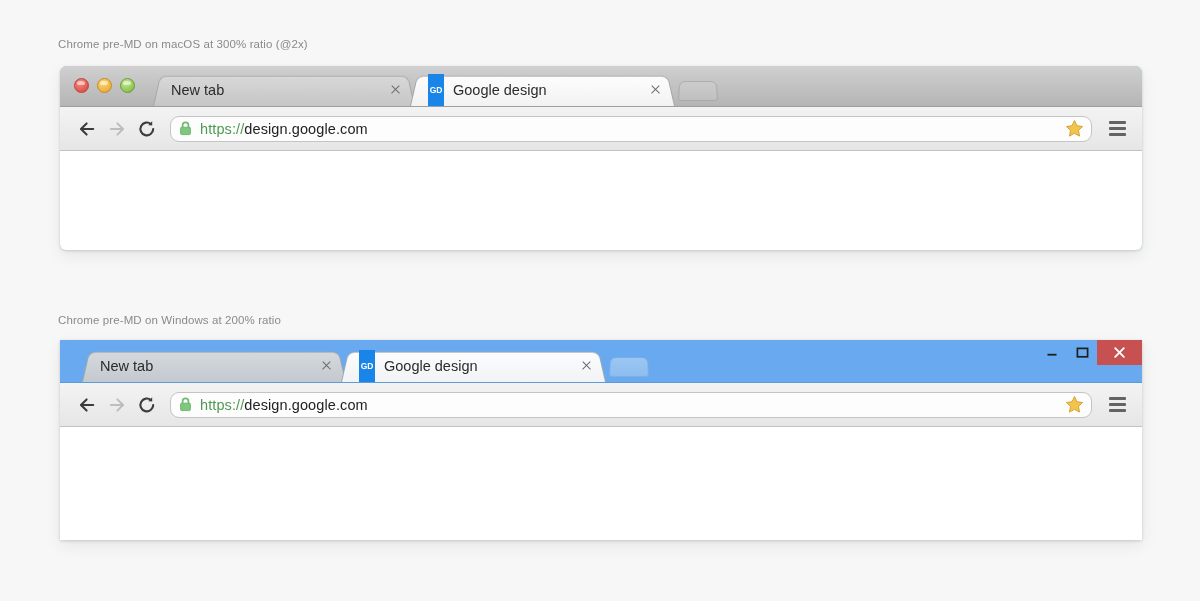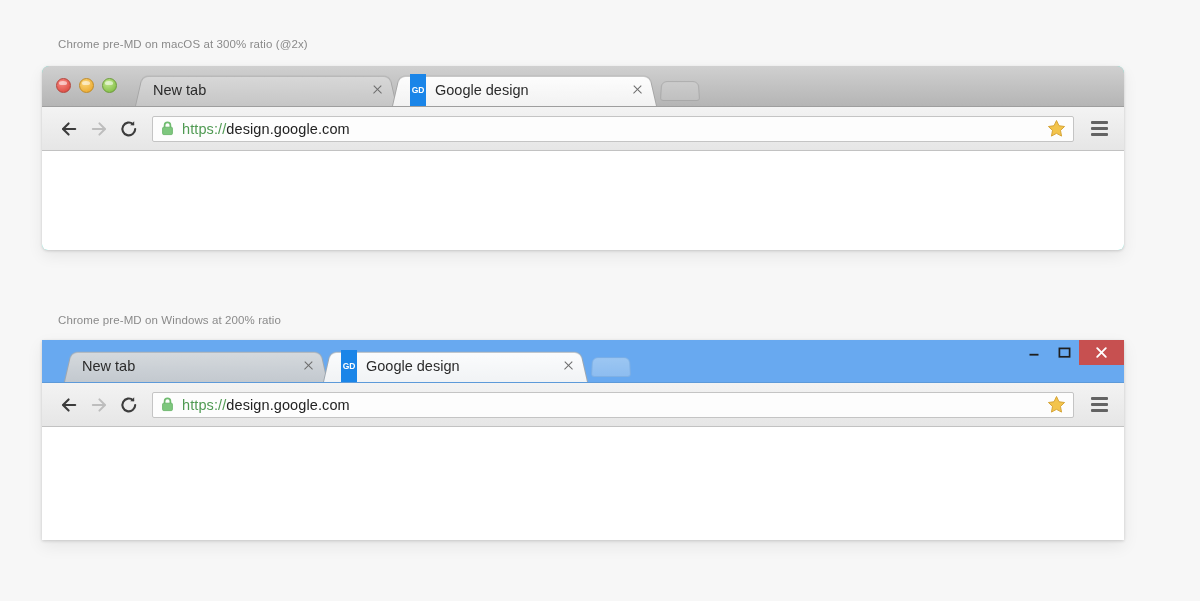--- a/index.html
+++ b/index.html
@@ -18,21 +18,21 @@
     color:#8a8a8a;
     letter-spacing:0.1px;
     white-space:nowrap;
   }
   #caption-mac{top:38px;}
   #caption-win{top:314px;}
 
   
   .window{
     position:absolute;
-    left:42px;
+    left:60px;
     width:1082px;
     background:#5eead4;
   }
 
   
   #window-mac{
     top:66px;
     height:184px;
     border-radius:7px 7px 6px 6px;
     box-shadow:0 1px 3px rgba(0,0,0,0.16),0 6px 16px rgba(0,0,0,0.07);
@@ -150,21 +150,21 @@
     display:flex;align-items:center;justify-content:center;
     flex:0 0 auto;
   }
   .nav-btn svg{display:block;}
   .omnibox{
     flex:1 1 auto;
     height:26px;
     margin:0 6px 0 8px;
     background:#fdfdfd;
     border:1px solid #c4c4c4;
-    border-radius:2px;
+    border-radius:9px;
     display:flex;align-items:center;
     padding:0 6px 0 8px;
     box-sizing:border-box;
     position:relative;
   }
   .lock-icon{flex:0 0 13px;margin-right:8px;display:flex;align-items:center;}
   .url{
     font-size:14.5px;
     white-space:nowrap;overflow:hidden;
     flex:1 1 auto;

